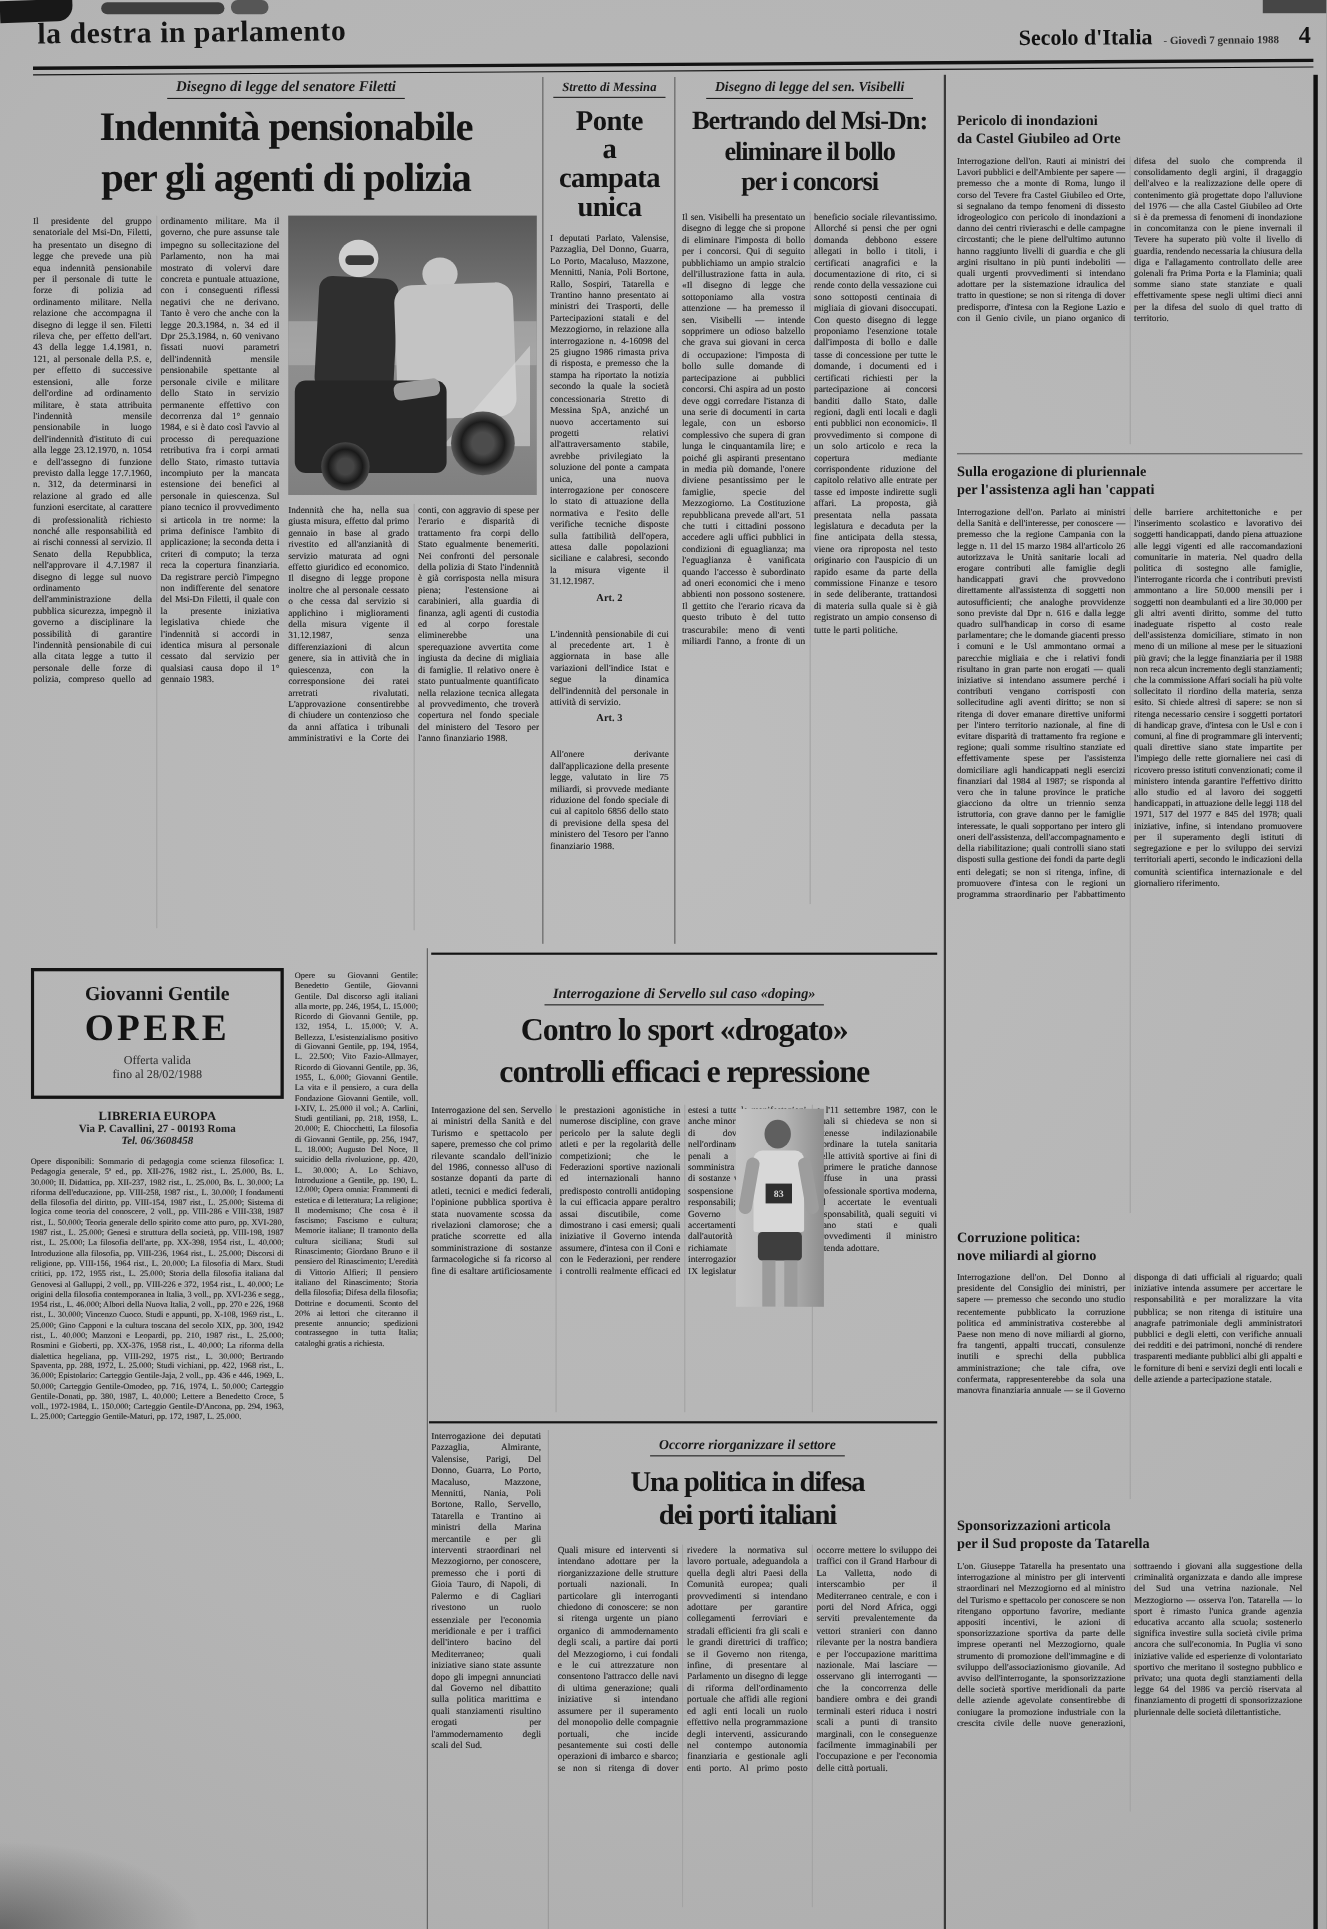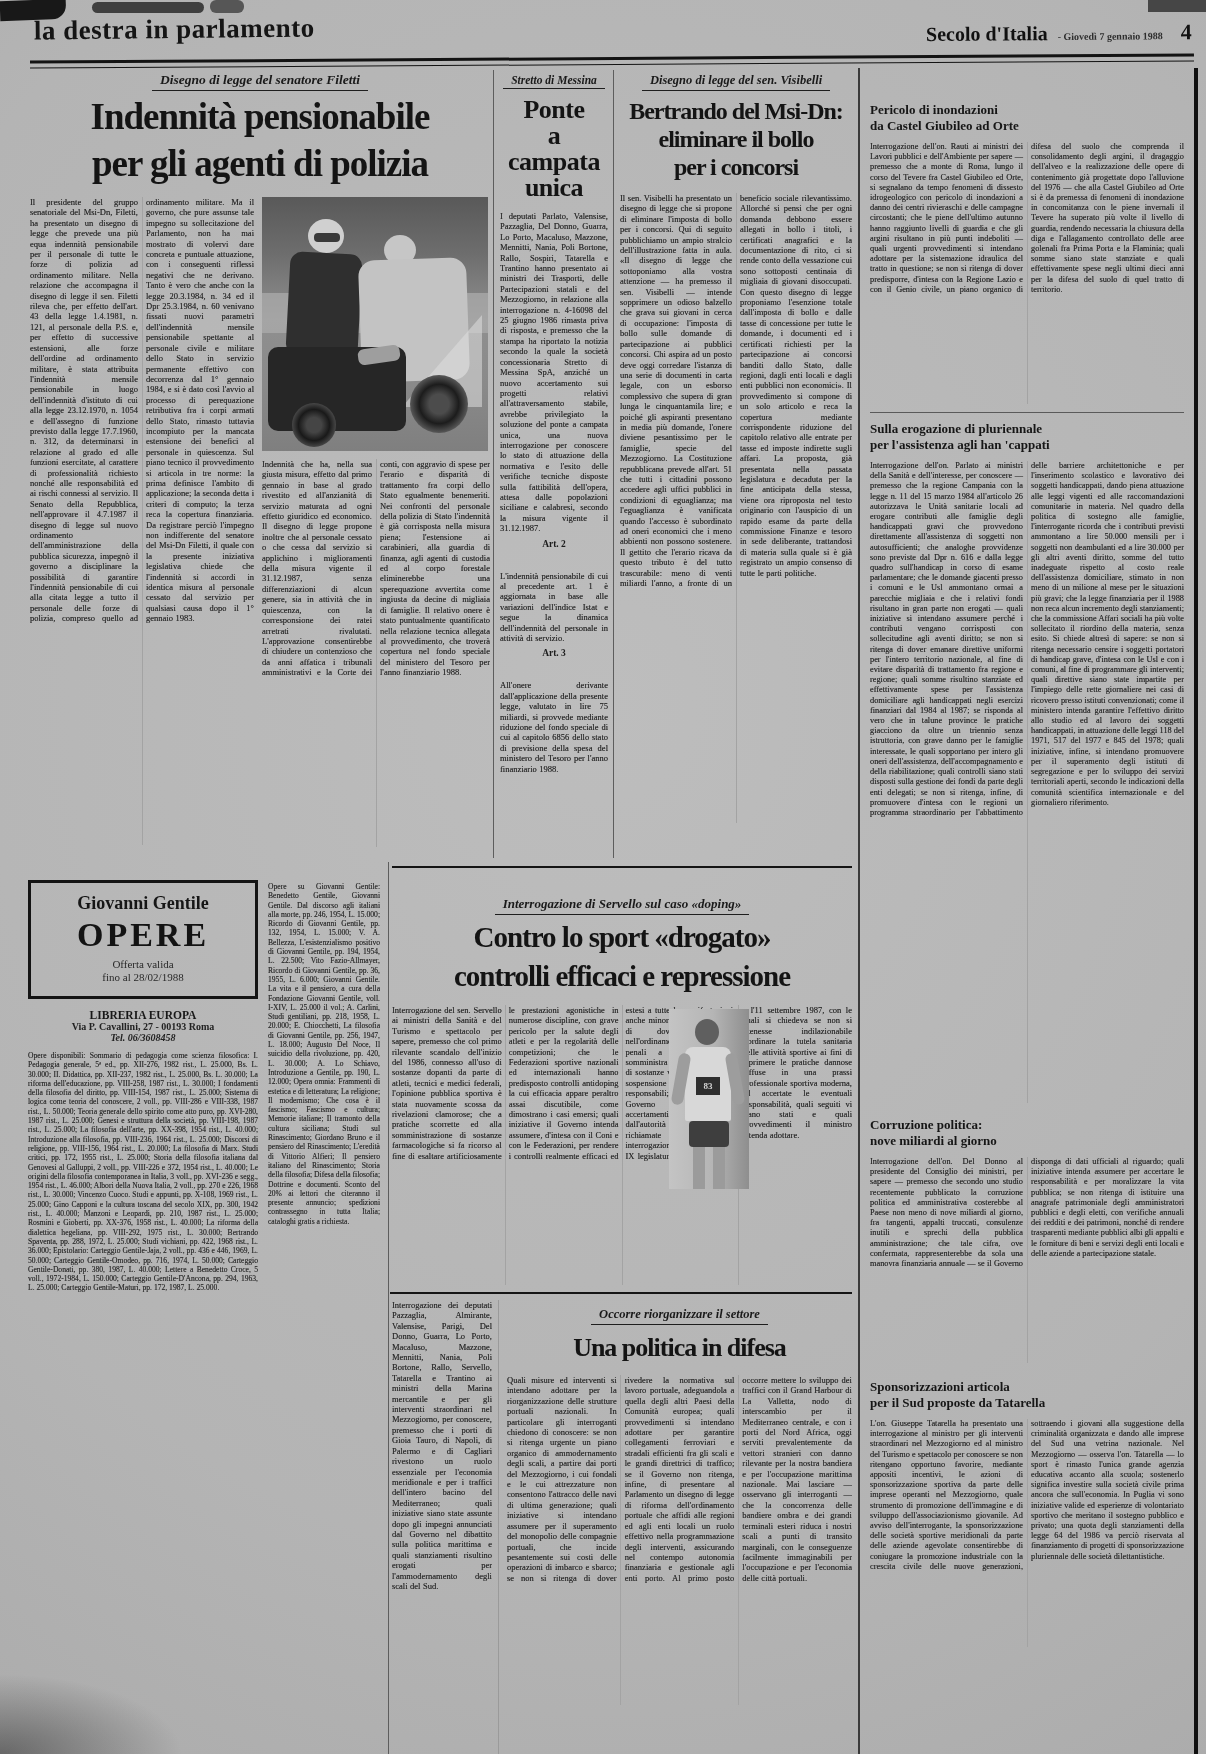--- a/index.html
+++ b/index.html
@@ -195,20 +195,21 @@
 
   <div class="hrule" style="left:390px;top:1292px;width:462px;"></div>
 
   <section class="art-por">
     <div class="por-c1 body-txt">Interrogazione dei deputati Pazzaglia, Almirante, Valensise, Parigi, Del Donno, Guarra, Lo Porto, Macaluso, Mazzone, Mennitti, Nania, Poli Bortone, Rallo, Servello, Tatarella e Trantino ai ministri della Marina mercantile e per gli interventi straordinari nel Mezzogiorno, per conoscere, premesso che i porti di Gioia Tauro, di Napoli, di Palermo e di Cagliari rivestono un ruolo essenziale per l'economia meridionale e per i traffici dell'intero bacino del Mediterraneo; quali iniziative siano state assunte dopo gli impegni annunciati dal Governo nel dibattito sulla politica marittima e quali stanziamenti risultino erogati per l'ammodernamento degli scali del Sud.</div>
     <div class="por-right">
       <div class="kc" style="margin-top:4px;">
         <span class="kicker" style="font-size:12.5px;">Occorre riorganizzare il settore</span>
       </div>
       <div class="headline" style="margin-top:8px;">Una politica in difesa</div>
+      <div class="headline">dei porti italiani</div>
       <div class="por-body cols3 body-txt">Quali misure ed interventi si intendano adottare per la riorganizzazione delle strutture portuali nazionali. In particolare gli interroganti chiedono di conoscere: se non si ritenga urgente un piano organico di ammodernamento degli scali, a partire dai porti del Mezzogiorno, i cui fondali e le cui attrezzature non consentono l'attracco delle navi di ultima generazione; quali iniziative si intendano assumere per il superamento del monopolio delle compagnie portuali, che incide pesantemente sui costi delle operazioni di imbarco e sbarco; se non si ritenga di dover rivedere la normativa sul lavoro portuale, adeguandola a quella degli altri Paesi della Comunità europea; quali provvedimenti si intendano adottare per garantire collegamenti ferroviari e stradali efficienti fra gli scali e le grandi direttrici di traffico; se il Governo non ritenga, infine, di presentare al Parlamento un disegno di legge di riforma dell'ordinamento portuale che affidi alle regioni ed agli enti locali un ruolo effettivo nella programmazione degli interventi, assicurando nel contempo autonomia finanziaria e gestionale agli enti porto. Al primo posto occorre mettere lo sviluppo dei traffici con il Grand Harbour di La Valletta, nodo di interscambio per il Mediterraneo centrale, e con i porti del Nord Africa, oggi serviti prevalentemente da vettori stranieri con danno rilevante per la nostra bandiera e per l'occupazione marittima nazionale. Mai lasciare — osservano gli interroganti — che la concorrenza delle bandiere ombra e dei grandi terminali esteri riduca i nostri scali a punti di transito marginali, con le conseguenze facilmente immaginabili per l'occupazione e per l'economia delle città portuali.</div>
     </div>
   </section>
 
   <div class="vrule vrule-ad"></div>
 
   <section class="ad">
     <div class="ad-left">
       <div class="opere-box">
         <div class="opere-author">Giovanni Gentile</div>

